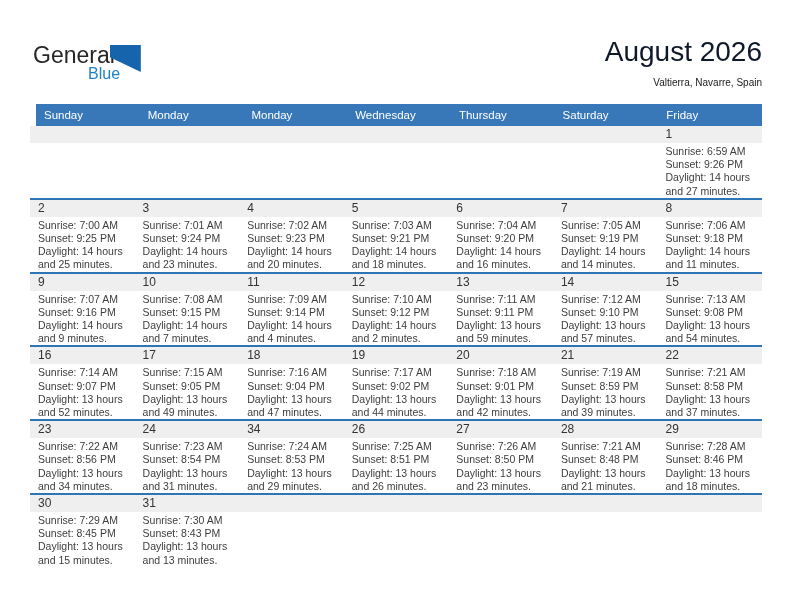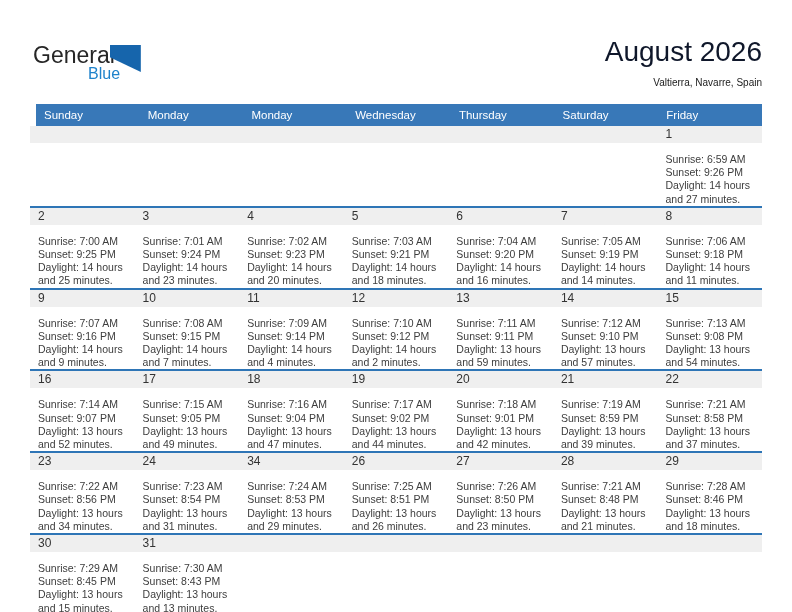--- a/index.html
+++ b/index.html
@@ -50,21 +50,21 @@
   }
   .week-row{
     display:flex;border-bottom:2px solid var(--line-blue);
   }
   .week-row.last{border-bottom:none;}
   .day-cell{flex:1;min-height:71px;}
   .day-band{
     height:17px;background:var(--band-gray);
     font-size:12px;line-height:17px;color:#333333;padding-left:8px;
   }
-  .day-body{padding:10px 2px 0 8px;}
+  .day-body{padding:2px 2px 0 8px;}
   .detail-line{
     font-size:10.5px;line-height:13.2px;color:#3d3d3d;white-space:nowrap;
   }
 </style>
 </head>
 <body>
 
 <div class="page">
 
   <div class="top-bar">

